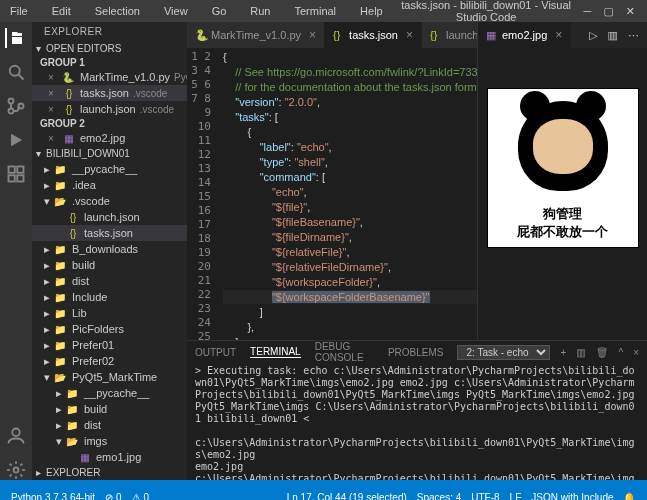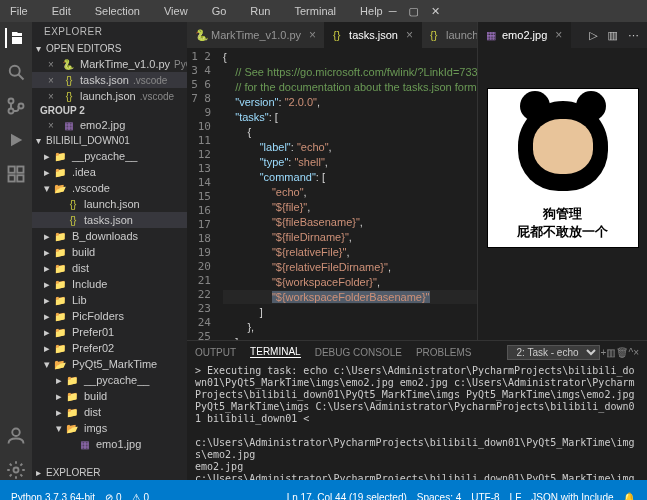--- a/index.html
+++ b/index.html
@@ -51,21 +51,21 @@
 .meme .face { flex:1; display:flex; align-items:center; justify-content:center; position:relative; background:#fff;}
 .meme .txt { text-align:center; font-weight:700; color:#000; font-size:13px; padding: 2px 0 6px;}
 .panda-head { width:90px; height:90px; background:#000; border-radius:50% 50% 45% 45%; position:relative;}
 .panda-head::before, .panda-head::after { content:''; position:absolute; width:30px; height:30px; background:#000; border-radius:50%; top:-10px;}
 .panda-head::before { left:2px; } .panda-head::after { right:2px; }
 .panda-face { position:absolute; top:18px; left:15px; width:60px; height:55px; background:#e8c49a; border-radius:45%;}
 .terminal-area { height: 140px; background: #1e1e1e; border-top: 1px solid #333; display: flex; flex-direction: column;}
 .term-tabs { display: flex; padding: 2px 8px; gap: 14px; font-size: 10px; align-items: center; height: 22px;}
 .term-tabs span { color: #888; cursor: pointer; }
 .term-tabs span.active { color: #fff; border-bottom: 1px solid #fff; }
-.term-tabs .tright { margin-left: auto; display: flex; gap: 0; align-items: center; color:#ccc;}
+.term-tabs .tright { margin-left: auto; display: flex; gap: 10px; align-items: center; color:#ccc;}
 .term-select { background: #3c3c3c; color: #ccc; border: 1px solid #555; font-size: 10px; padding: 0 4px;}
 .term-content { flex:1; padding: 2px 8px; font-family: Consolas, monospace; font-size: 10px; line-height: 12px; color: #ccc; overflow: hidden; white-space: pre-wrap; word-break: break-all;}
 .statusbar { height: 32px; background: #007acc; display: flex; color: #fff; font-size: 10px; padding: 12px 6px; }
 .statusbar .sitem { padding: 0 5px; cursor: pointer; }
 .statusbar .spacer { flex: 1; }
 svg { width: 100%; height: 100%; }
 </style>
 </head>
 <body>
 
@@ -73,20 +73,21 @@
   <div class="menu" id="menu-bar">
       <span>File</span>
       <span>Edit</span>
       <span>Selection</span>
       <span>View</span>
       <span>Go</span>
       <span>Run</span>
       <span>Terminal</span>
       <span>Help</span>
     </div>
+  <div class="title">tasks.json - bilibili_down01 - Visual Studio Code</div>
   <div class="winctl">
     <span>─</span>
     <span>▢</span>
     <span>✕</span>
   </div>
 </div>
 
 <div class="main">
 
   <div class="activitybar">
@@ -137,20 +138,21 @@
       </div>
   </div>
 
   <div class="sidebar">
     <div class="sb-title">EXPLORER</div>
     <div class="sb-section">
         <span class="chev">▾</span>
         <span>OPEN EDITORS</span>
       </div>
     <div id="open-editors">
+        <div class="sb-group">GROUP 1</div>
         <div class="sb-item">
           <span class="ficon" style="color:#888">×</span>
           <span class="ficon py-i">🐍</span>
           <span>MarkTime_v1.0.py</span>
           <span class="meta">PyQt5_MarkTime</span>
         </div>
         <div class="sb-item selected">
           <span class="ficon" style="color:#888">×</span>
           <span class="ficon json-i">{}</span>
           <span>tasks.json</span>

